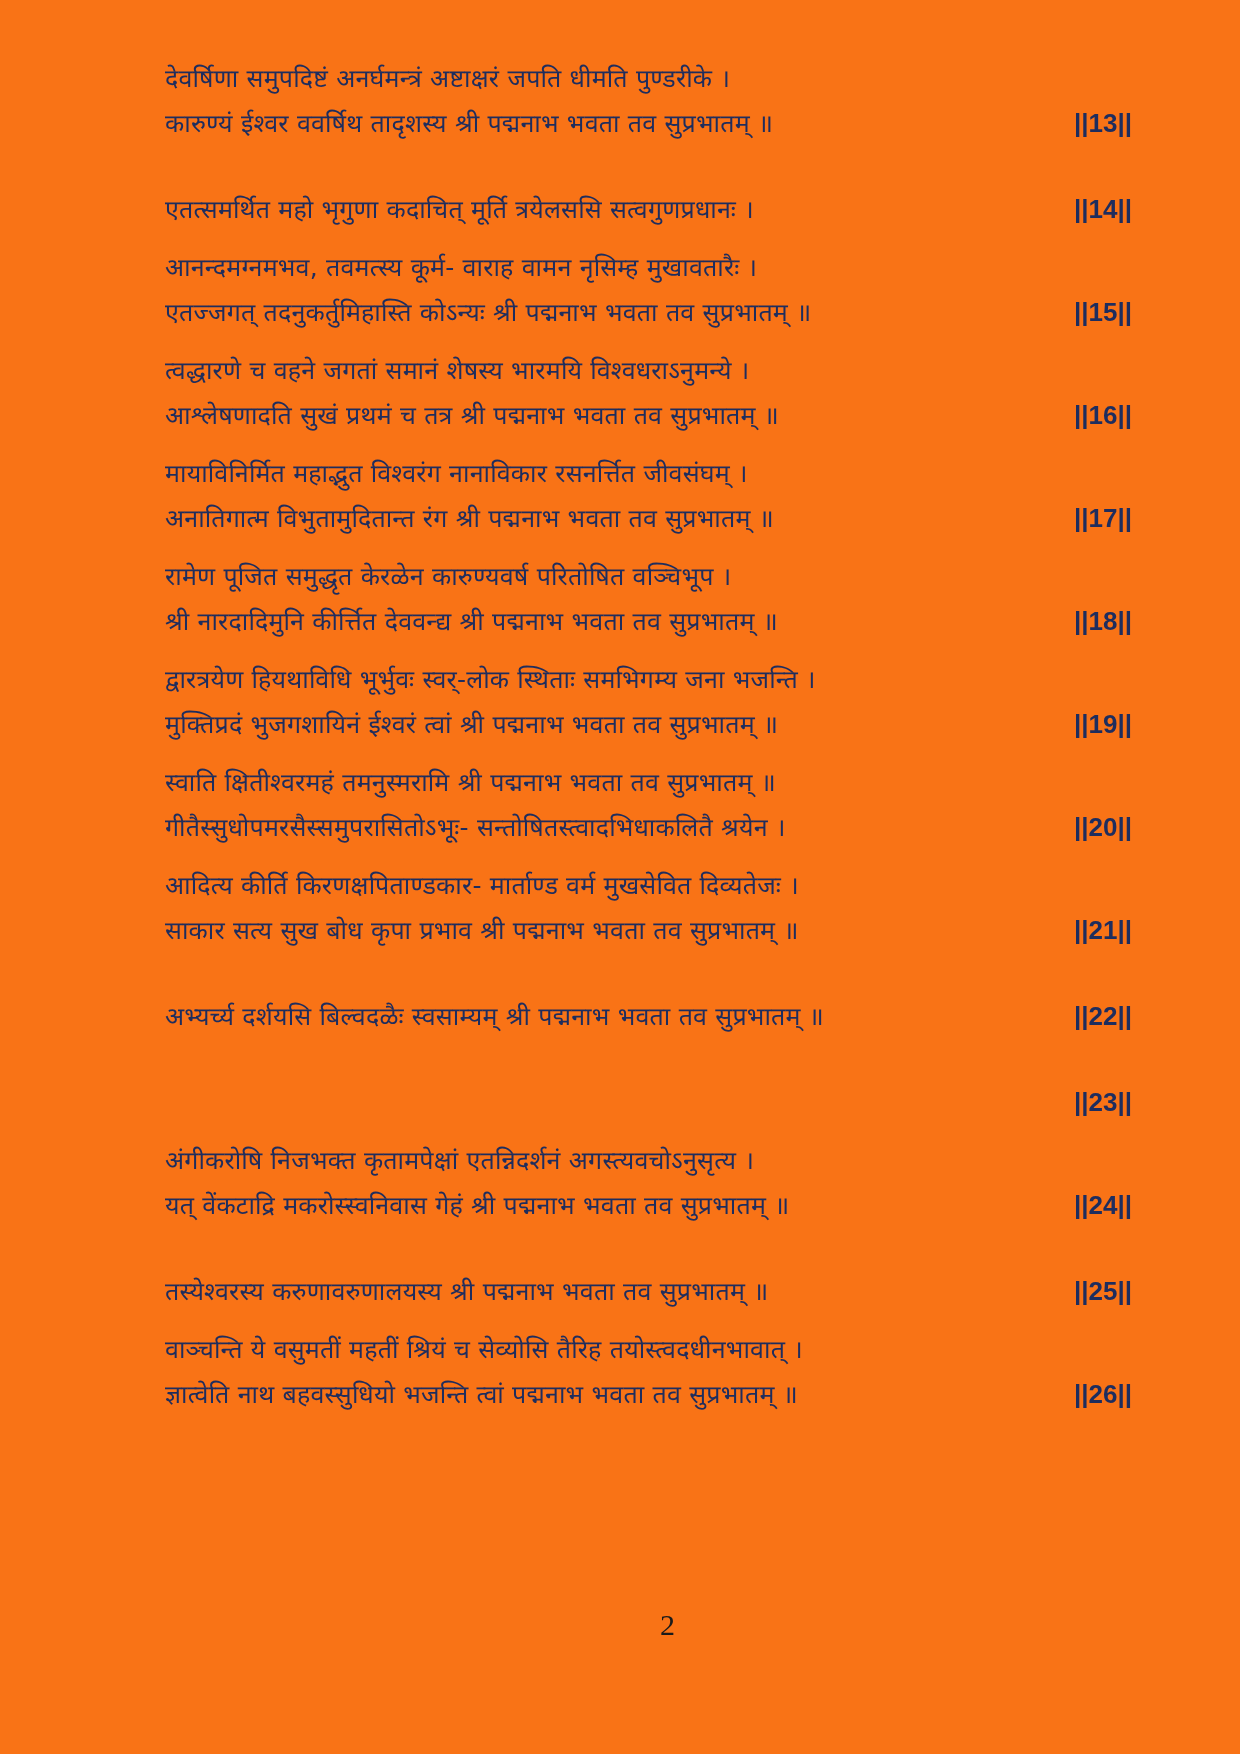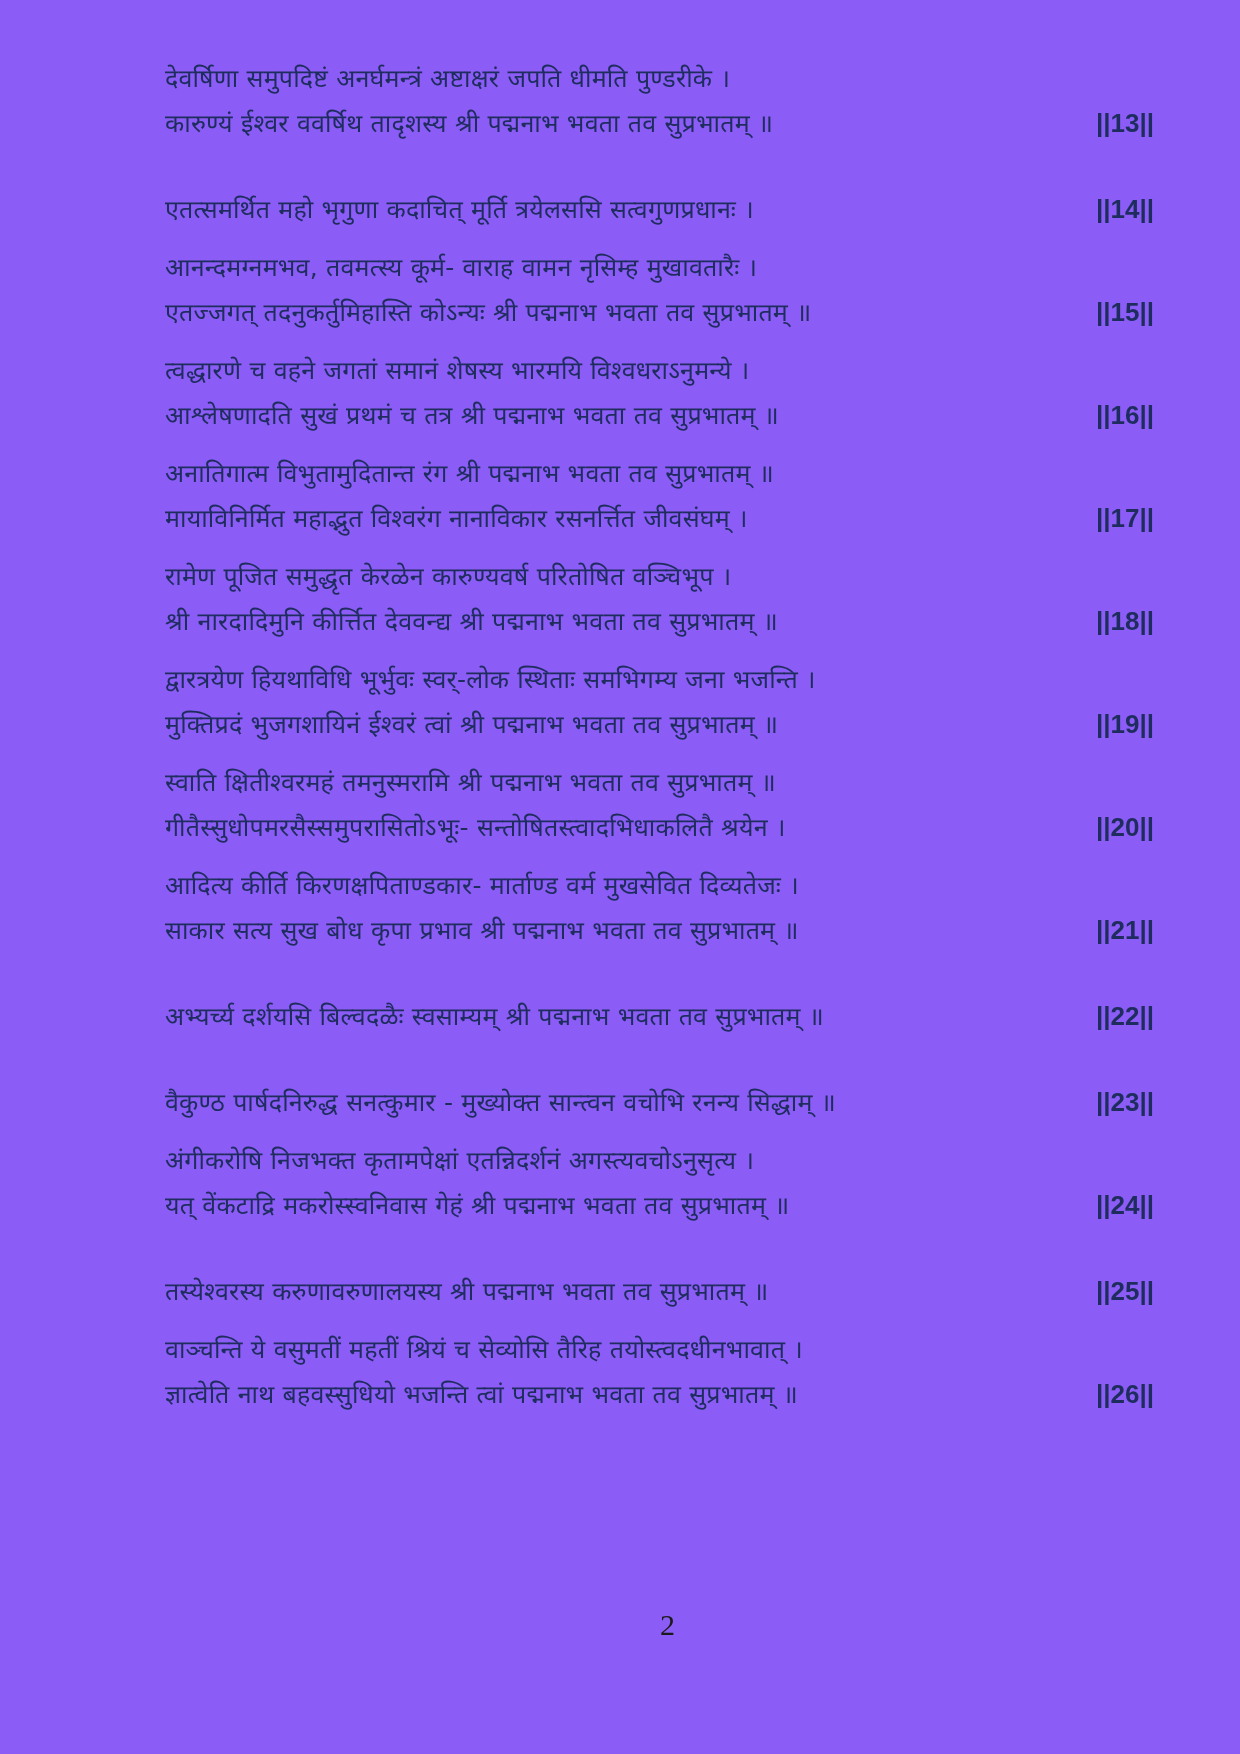--- a/index.html
+++ b/index.html
@@ -5,22 +5,22 @@
   * { margin: 0; padding: 0; box-sizing: border-box; }
   html, body { background: #ffffff; }
   body {
     width: 1240px; height: 1754px;
     font-family: "DejaVu Sans", sans-serif;
     position: relative;
     overflow: hidden;
   }
   .page {
     position: absolute; inset: 0;
-    background: #8b5cf6;
-    padding: 56px 86px 0 165px;
+    background: #f97316;
+    padding: 56px 108px 0 165px;
   }
   .verse {
     display: flex;
     align-items: flex-end;
     justify-content: space-between;
     margin-bottom: 13px;
   }
   .lines { flex: 1 1 auto; }
   .line {
     font-size: 25px;
@@ -78,22 +78,22 @@
   <div class="verse">
     <div class="lines">
       <div class="line">त्वद्धारणे च वहने जगतां समानं शेषस्य भारमयि विश्वधराऽनुमन्ये ।</div>
       <div class="line">आश्लेषणादति सुखं प्रथमं च तत्र श्री पद्मनाभ भवता तव सुप्रभातम् ॥</div>
     </div>
     <div class="vnum">||16||</div>
   </div>
 
   <div class="verse">
     <div class="lines">
+      <div class="line">मायाविनिर्मित महाद्भुत विश्वरंग नानाविकार रसनर्त्तित जीवसंघम् ।</div>
       <div class="line">अनातिगात्म विभुतामुदितान्त रंग श्री पद्मनाभ भवता तव सुप्रभातम् ॥</div>
-      <div class="line">मायाविनिर्मित महाद्भुत विश्वरंग नानाविकार रसनर्त्तित जीवसंघम् ।</div>
     </div>
     <div class="vnum">||17||</div>
   </div>
 
   <div class="verse">
     <div class="lines">
       <div class="line">रामेण पूजित समुद्धृत केरळेन कारुण्यवर्ष परितोषित वञ्चिभूप ।</div>
       <div class="line">श्री नारदादिमुनि कीर्त्तित देववन्द्य श्री पद्मनाभ भवता तव सुप्रभातम् ॥</div>
     </div>
     <div class="vnum">||18||</div>
@@ -125,21 +125,20 @@
 
   <div class="verse">
     <div class="lines">
       <div class="line">अभ्यर्च्य दर्शयसि बिल्वदळैः स्वसाम्यम् श्री पद्मनाभ भवता तव सुप्रभातम् ॥</div>
     </div>
     <div class="vnum">||22||</div>
   </div>
 
   <div class="verse">
     <div class="lines">
-      <div class="line">वैकुण्ठ पार्षदनिरुद्ध सनत्कुमार - मुख्योक्त सान्त्वन वचोभि रनन्य सिद्धाम् ॥</div>
     </div>
     <div class="vnum">||23||</div>
   </div>
 
   <div class="verse">
     <div class="lines">
       <div class="line">अंगीकरोषि निजभक्त कृतामपेक्षां एतन्निदर्शनं अगस्त्यवचोऽनुसृत्य ।</div>
       <div class="line">यत् वेंकटाद्रि मकरोस्स्वनिवास गेहं श्री पद्मनाभ भवता तव सुप्रभातम् ॥</div>
     </div>
     <div class="vnum">||24||</div>

